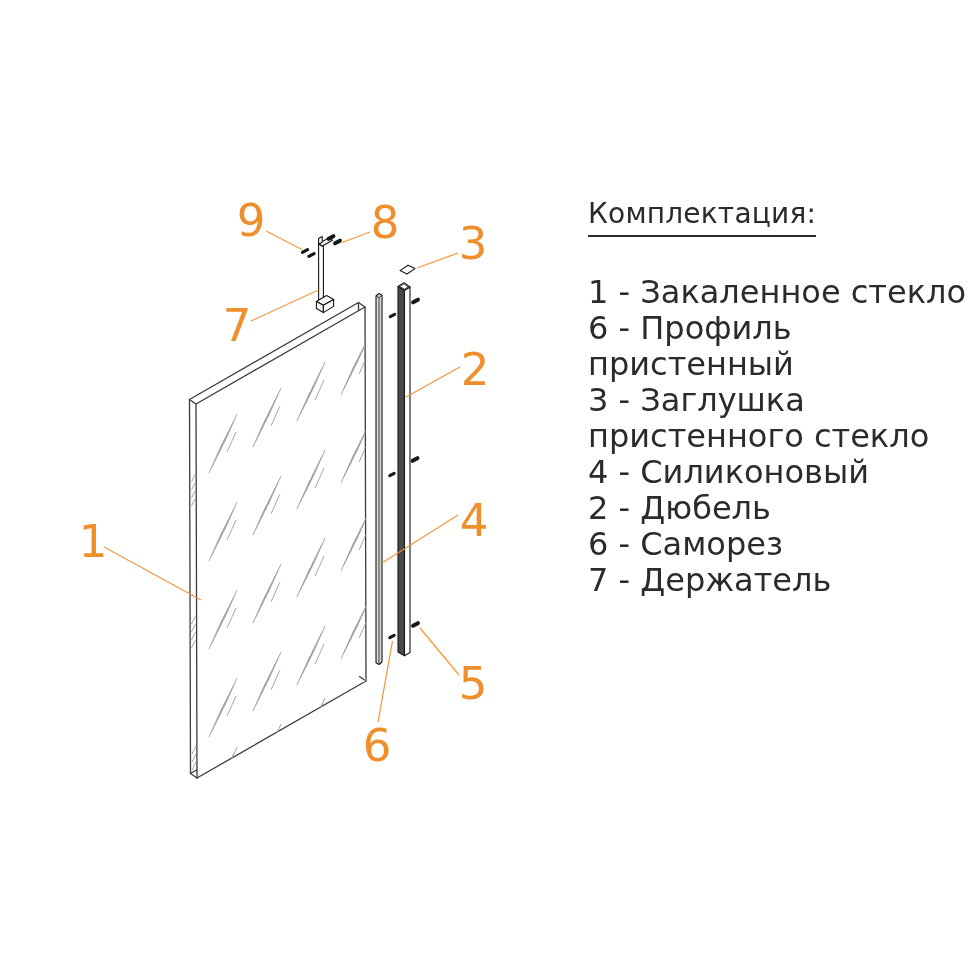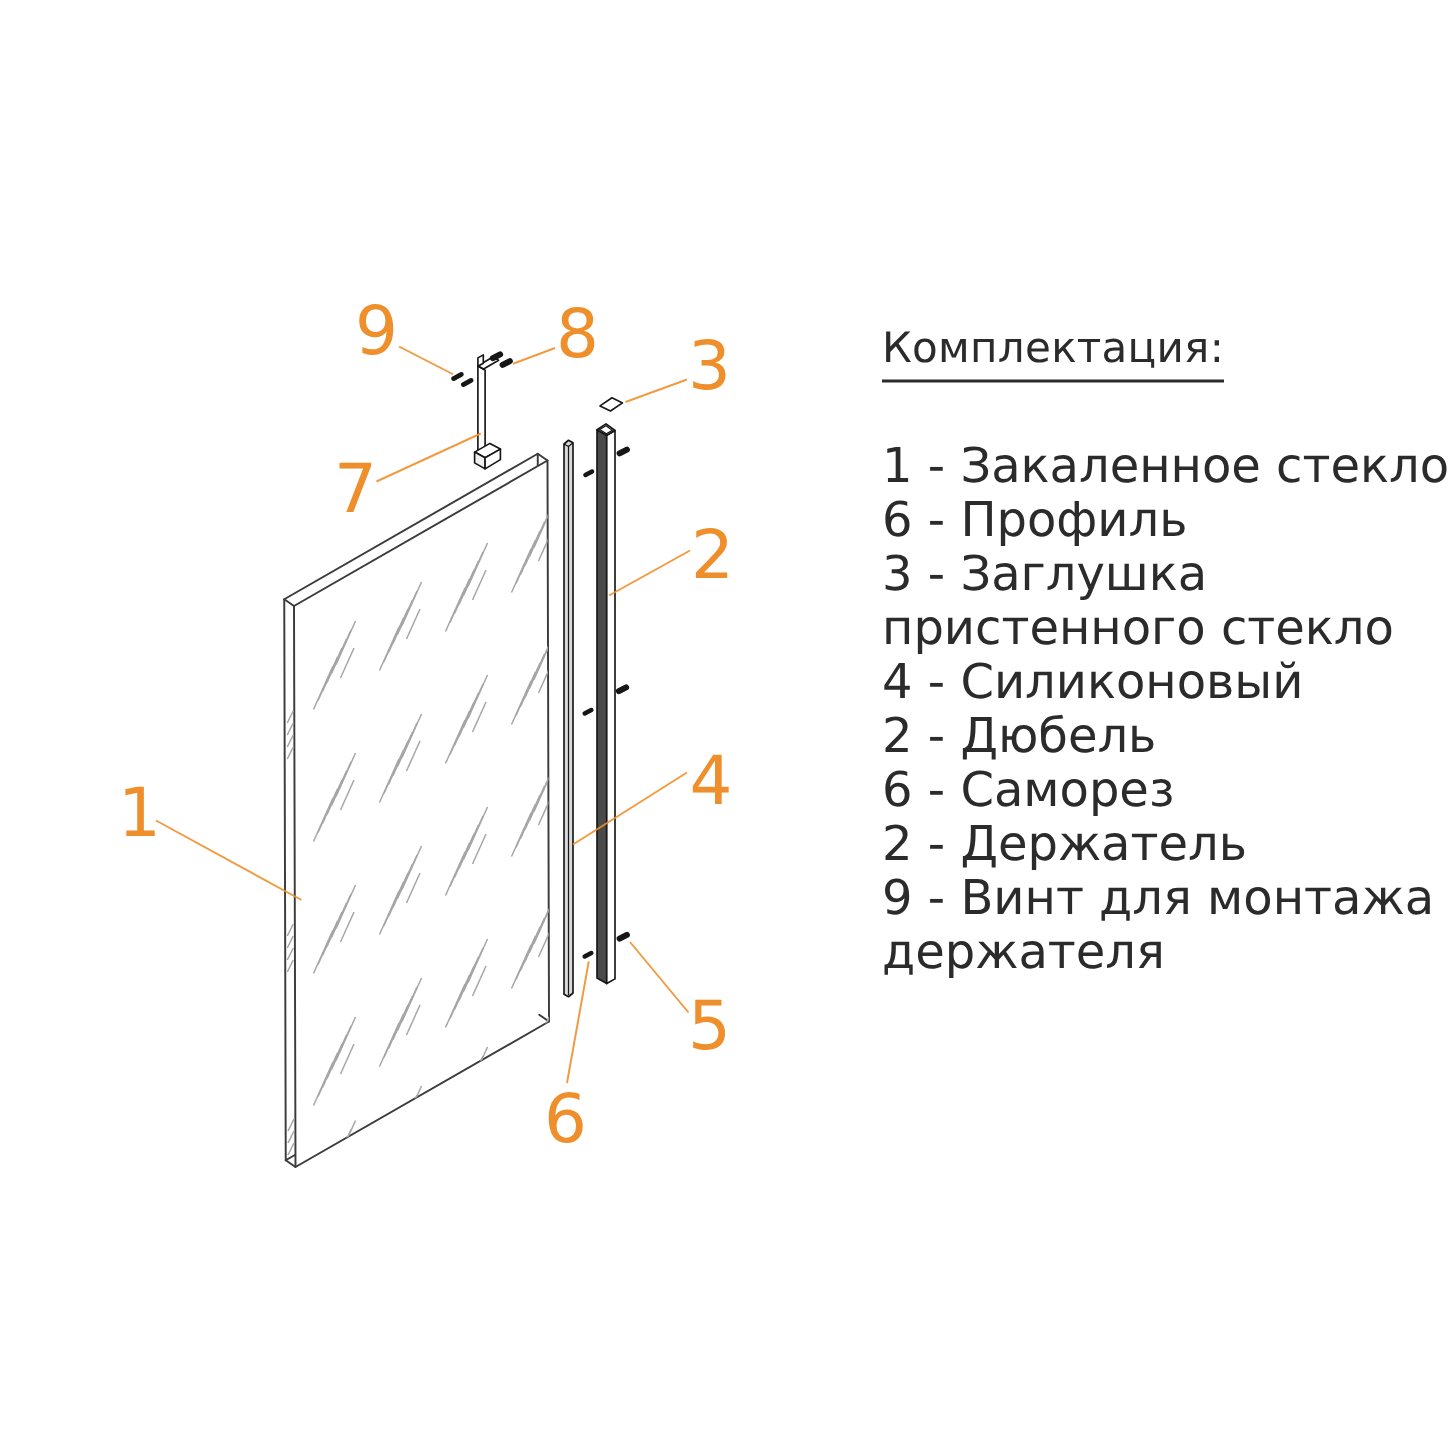--- a/index.html
+++ b/index.html
@@ -23,21 +23,21 @@
   .part-shade{fill:#f0f0f0;stroke:var(--fastener);stroke-width:1.1;stroke-linejoin:round;}
   .dark{fill:var(--profile-dark);stroke:var(--fastener);stroke-width:1.1;stroke-linejoin:round;}
   .thin{fill:none;stroke:var(--fastener);stroke-width:0.8;}
   .hatch line{stroke:var(--hatch);stroke-width:1;}
   .fast{fill:var(--fastener);stroke:none;}
   .leader{stroke:var(--accent);stroke-width:1.3;fill:none;opacity:.9;}
   .callout{fill:var(--accent);font-size:45px;font-weight:500;text-anchor:middle;
     font-family:"DejaVu Sans","Liberation Sans",sans-serif;}
 
   
-  .legend{position:absolute;left:588px;top:215px;width:360px;}
+  .legend{position:absolute;left:588px;top:197px;width:360px;}
   .legend-title{display:inline-block;font-size:28px;font-weight:500;letter-spacing:.2px;
     padding-bottom:5px;border-bottom:2px solid var(--ink);}
   .legend-items{margin-top:37px;}
   .legend-line{font-size:32px;line-height:36px;font-weight:400;white-space:nowrap;}
 </style>
 </head>
 <body>
 
 <div class="stage">
 
@@ -170,37 +170,34 @@
   </svg>
 
   <div class="legend">
     <div class="legend-title">Комплектация:</div>
     <div class="legend-items">
         <div>
           <div class="legend-line">1 - Закаленное стекло</div>
         </div>
         <div>
           <div class="legend-line">6 - Профиль</div>
+          <div class="legend-line">пристенный</div>
         </div>
         <div>
           <div class="legend-line">3 - Заглушка</div>
           <div class="legend-line">пристенного стекло</div>
         </div>
         <div>
           <div class="legend-line">4 - Силиконовый</div>
         </div>
         <div>
           <div class="legend-line">2 - Дюбель</div>
         </div>
         <div>
           <div class="legend-line">6 - Саморез</div>
         </div>
         <div>
-          <div class="legend-line">2 - Держатель</div>
-        </div>
-        <div>
-          <div class="legend-line">9 - Винт для монтажа</div>
-          <div class="legend-line">держателя</div>
+          <div class="legend-line">7 - Держатель</div>
         </div>
       </div>
   </div>
 
 </div>
 
 </body></html>

